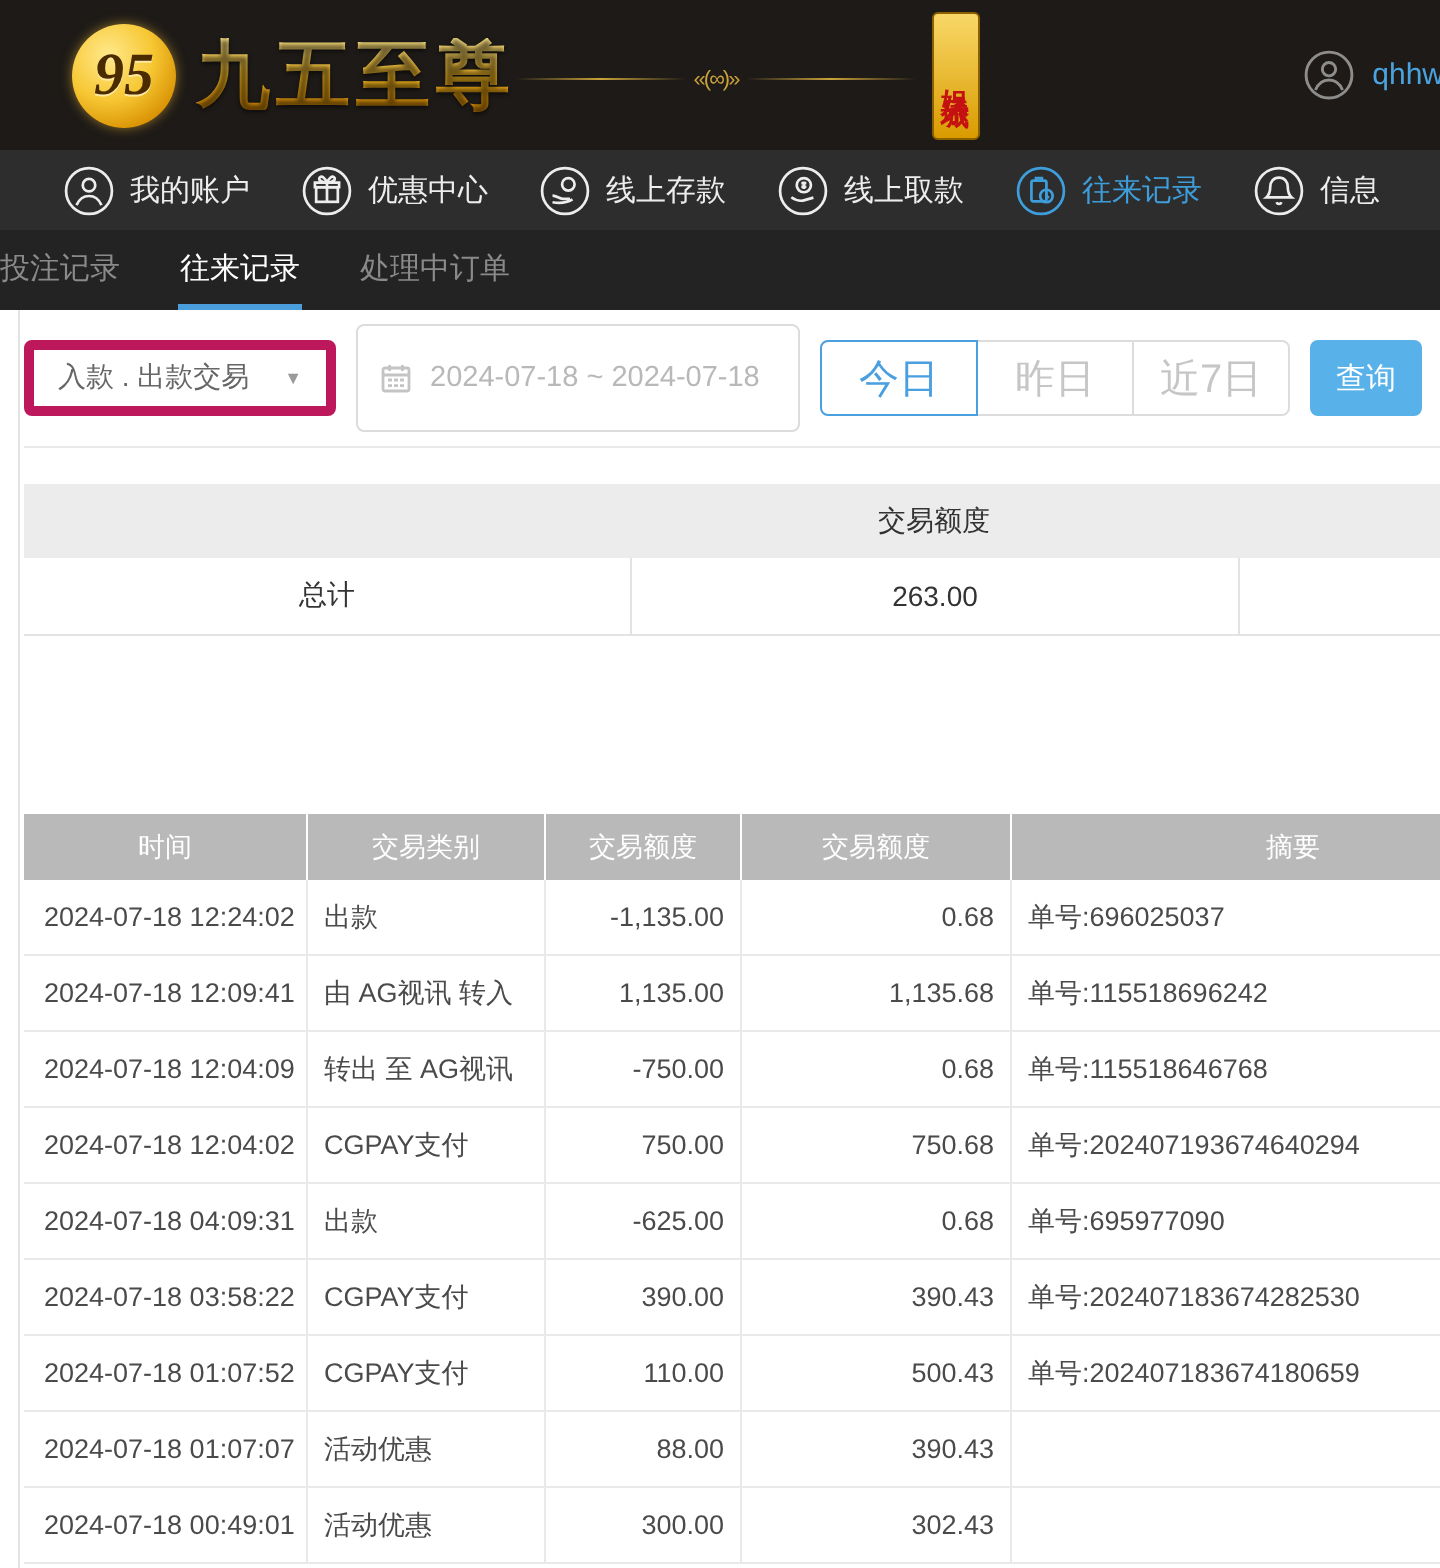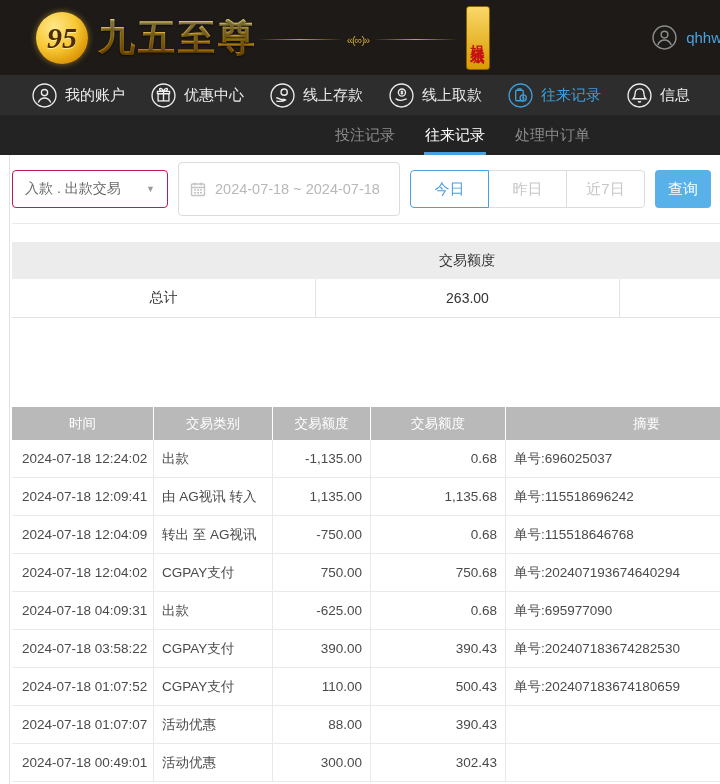--- a/index.html
+++ b/index.html
@@ -36,42 +36,42 @@
   
   .main-nav { height:40px; background:#2d2d2d; display:flex; align-items:center;
     padding-left:32px; gap:26px; white-space:nowrap; }
   .nav-item { display:flex; align-items:center; gap:8px; color:#ededed; font-size:15px;
     cursor:pointer; flex:0 0 auto; }
   .nav-item.active { color:#3d9edb; }
   .nav-item .nicon { width:25px; height:25px; }
   .nicon svg { width:100%; height:100%; stroke:currentColor; fill:none; stroke-width:1.3; }
 
   
-  .sub-tabs { height:40px; background:#232323; display:flex; gap:30px; padding-left:335px; }
+  .sub-tabs { height:40px; background:#232323; display:flex; gap:30px; }
   .tab { position:relative; line-height:40px; color:#8a8a8a; font-size:15px; cursor:pointer; }
   .tab.active { color:#ffffff; }
   .tab.active::after { content:""; position:absolute; left:-1px; right:-1px; bottom:0;
     height:3px; background:#4a9edb; }
 
   
   .page-body { position:relative; height:629px; }
   .left-edge-line { position:absolute; left:9px; top:0; bottom:0; width:1px; background:#e3e3e3; }
   .filter-bar { display:flex; align-items:center; padding:15px 0 0 12px; height:53px; }
   .filter-divider { margin:15px 0 0 12px; height:1px; background:#e9e9e9; }
-  .select-box { width:156px; height:38px; border:1px solid #be185d; border-radius:4px;
+  .select-box { width:156px; height:38px; border:5px solid #be185d; border-radius:4px;
     display:flex; align-items:center; justify-content:space-between; padding:0 12px;
     font-size:14px; color:#666; cursor:pointer; background:#fff; }
   .select-arrow { font-size:9px; color:#9a9a9a; }
   .date-box { margin-left:10px; width:222px; height:54px; border:1px solid #dcdcdc; border-radius:4px;
     display:flex; align-items:center; gap:9px; padding:0 11px; font-size:14.5px; color:#b8b8b8;
     cursor:pointer; background:#fff; }
   .cal-icon { width:16px; height:16px; color:#c4c4c4; flex:0 0 auto; }
   .cal-icon svg { width:100%; height:100%; stroke:currentColor; fill:none; stroke-width:1.4; }
   .quick-group { margin-left:10px; display:flex; }
-  .quick-btn { width:79px; height:38px; border:1px solid #dcdcdc; background:#fff; font-size:15px;
+  .quick-btn { width:79px; height:38px; border:1px solid #dcdcdc; background:#fff; font-size:20px;
     color:#c6c6c6; cursor:pointer; font-family:inherit; }
   .quick-btn + .quick-btn { margin-left:-1px; }
   .quick-btn:first-child { border-radius:4px 0 0 4px; }
   .quick-btn:last-child { border-radius:0 4px 4px 0; }
   .quick-btn.active { border-color:#4a9fe0; color:#4a9fe0; position:relative; z-index:1; }
   .search-btn { margin-left:10px; width:56px; height:38px; background:#58b1e8; border:none;
     border-radius:4px; color:#fff; font-size:15px; cursor:pointer; font-family:inherit; }
 
   
   .summary-table { margin:18px 0 0 12px; width:775px; font-size:14px; color:#333; }

